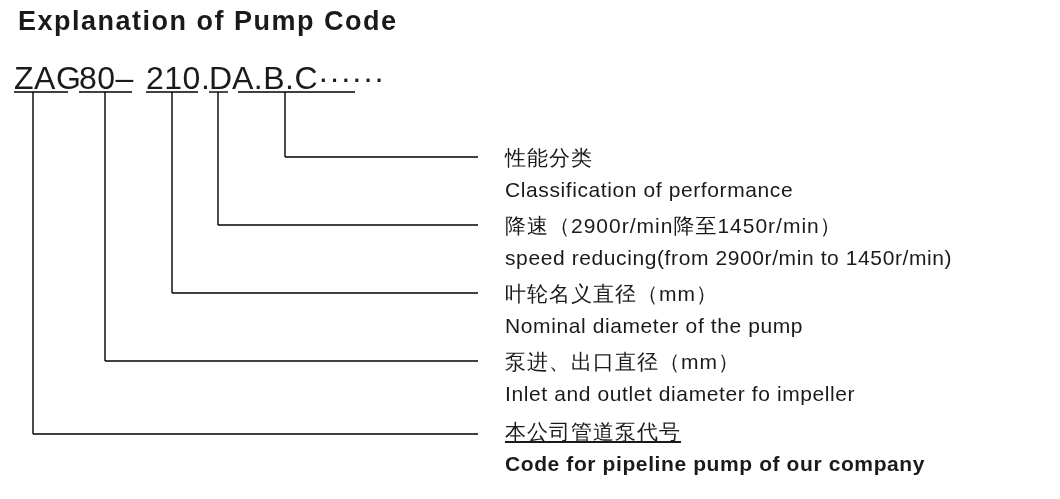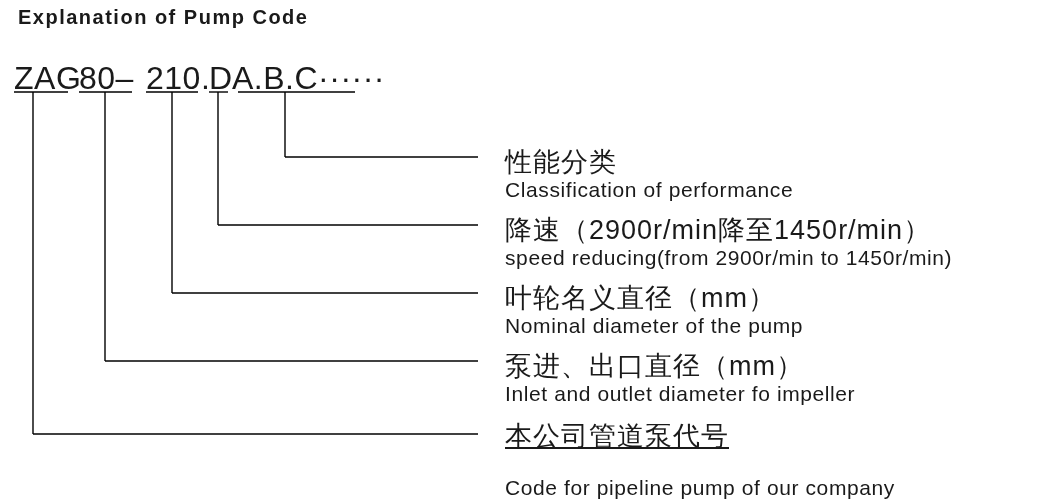--- a/index.html
+++ b/index.html
@@ -18,21 +18,21 @@
   #canvas {
     position: absolute;
     left: 0; top: 0;
     width: 1060px;
     height: 499px;
   }
   .title {
     position: absolute;
     left: 18px;
     top: 6px;
-    font-size: 20px;
+    font-size: 27px;
     font-weight: bold;
     letter-spacing: 1.5px;
     white-space: nowrap;
   }
   .code-seg {
     position: absolute;
     font-size: 32px;
     white-space: nowrap;
     letter-spacing: 0.5px;
   }
@@ -41,37 +41,37 @@
   #seg-160   { left: 146px; top: 60px; }
   #seg-d     { left: 209px; top: 60px; }
   #seg-abc   { left: 232px; top: 60px; }
 
   .desc {
     position: absolute;
     left: 505px;
     white-space: nowrap;
   }
   .desc-cn {
-    font-size: 27px;
+    font-size: 21px;
     letter-spacing: 1px;
   }
   .desc-en {
     font-size: 21px;
     letter-spacing: 0.6px;
   }
   #d1cn { top: 144px; }
   #d1en { top: 178px; }
   #d2cn { top: 212px; }
   #d2en { top: 246px; }
   #d3cn { top: 280px; }
   #d3en { top: 314px; }
   #d4cn { top: 348px; }
   #d4en { top: 382px; }
   #d5cn { top: 418px; text-decoration: underline; }
-  #d5en { top: 476px; }
+  #d5en { top: 452px; font-weight: bold; }
 
   svg line { stroke: #000000; stroke-width: 1.4; }
 </style>
 </head>
 <body>
 
 <svg id="canvas" viewBox="0 0 1060 499" xmlns="http://www.w3.org/2000/svg">
 
   <line x1="14" y1="92" x2="68" y2="92"></line>
   <line x1="79" y1="92" x2="132" y2="92"></line>

